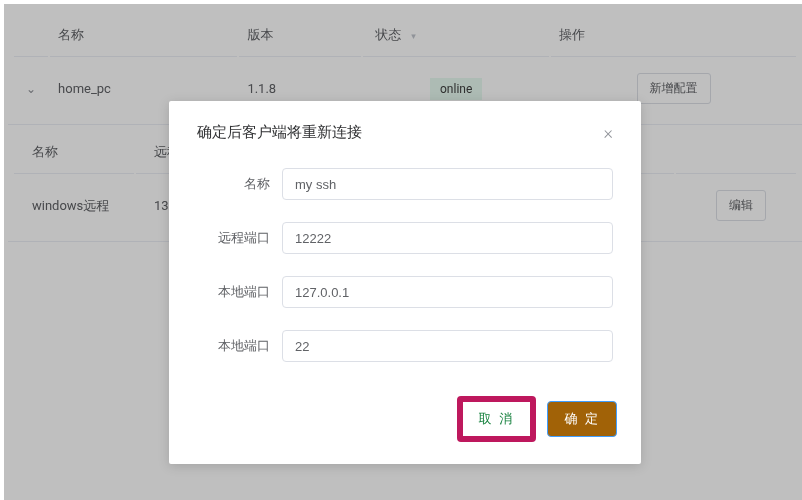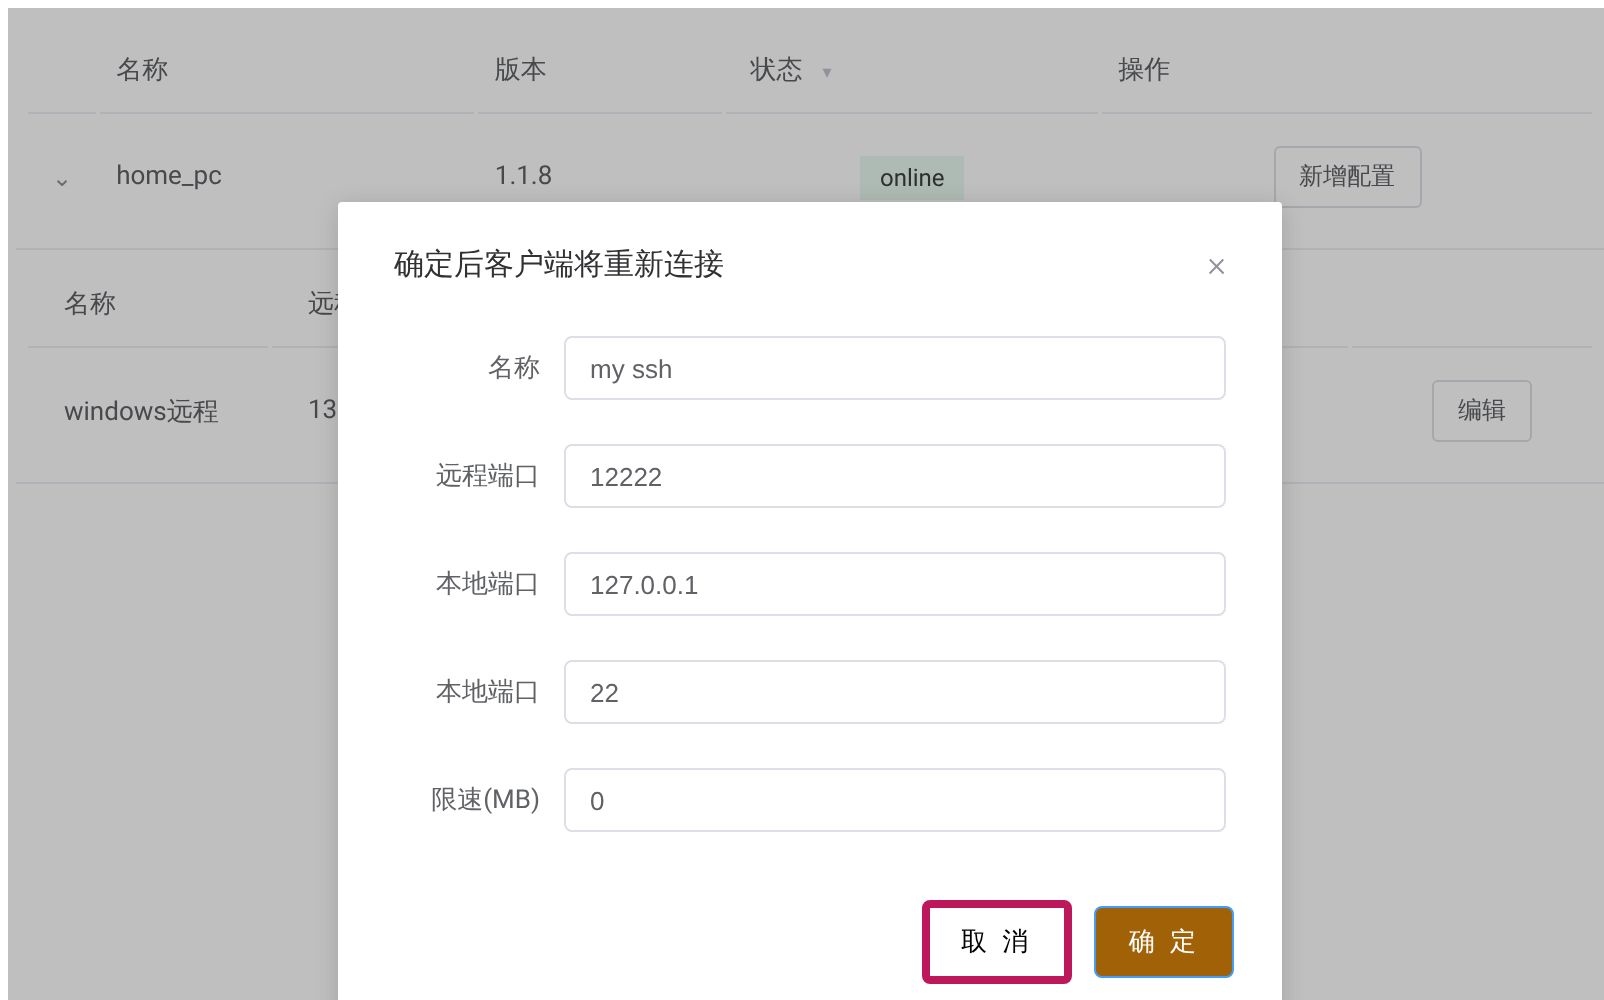--- a/index.html
+++ b/index.html
@@ -151,23 +151,23 @@
       text-align: right;
     }
     .btn {
       padding: 8px 16px;
       font-size: 13px;
       border-radius: 4px;
       cursor: pointer;
       letter-spacing: 2px;
     }
     .btn-default {
-      border: 4px solid #be185d;
-      background: #fff;
-      color: #000000;
+      border: 6px solid #be185d;
+      background: #fff;
+      color: #15803d;
       margin-right: 8px;
     }
     .btn-primary {
       border: 1px solid #409eff;
       background: #a16207;
       color: #fff;
     }
   </style>
 </head>
 <body>
@@ -238,23 +238,19 @@
         <input class="form-input" value="12222" style="">
       </div>
       <div class="form-row">
         <div class="form-label">本地端口</div>
         <input class="form-input" value="127.0.0.1" style="">
       </div>
       <div class="form-row">
         <div class="form-label">本地端口</div>
         <input class="form-input" value="22" style="">
       </div>
-      <div class="form-row">
-        <div class="form-label">限速(MB)</div>
-        <input class="form-input" value="0" style="">
-      </div>
     </div>
     <div class="modal-footer">
       <button class="btn btn-default">取 消</button>
       <button class="btn btn-primary">确 定</button>
     </div>
   </div>
 </div>
 
 </body></html>

